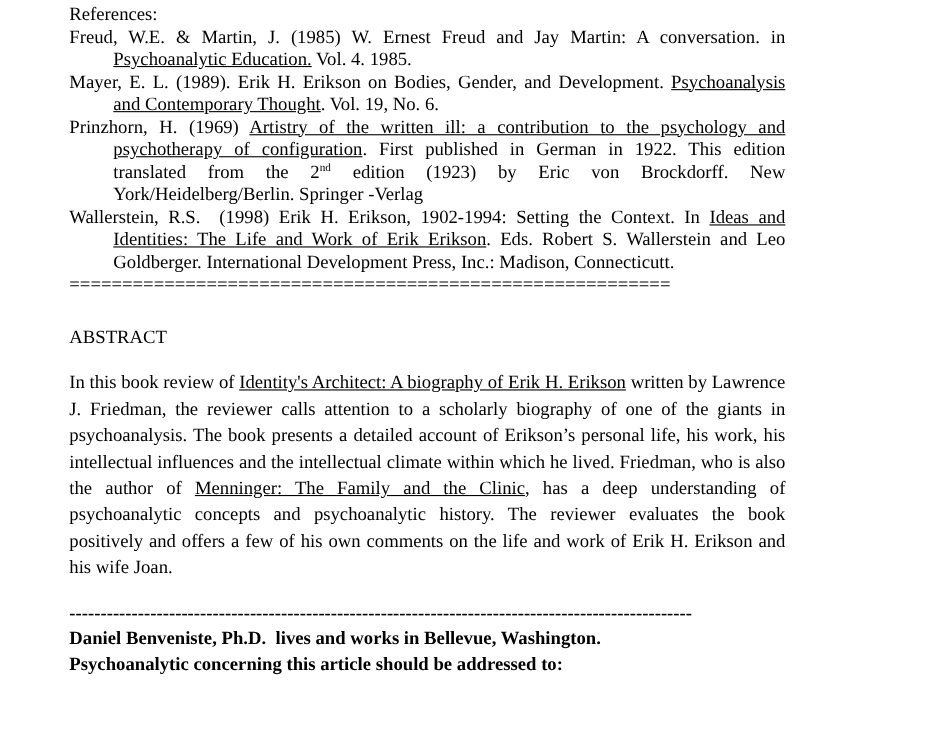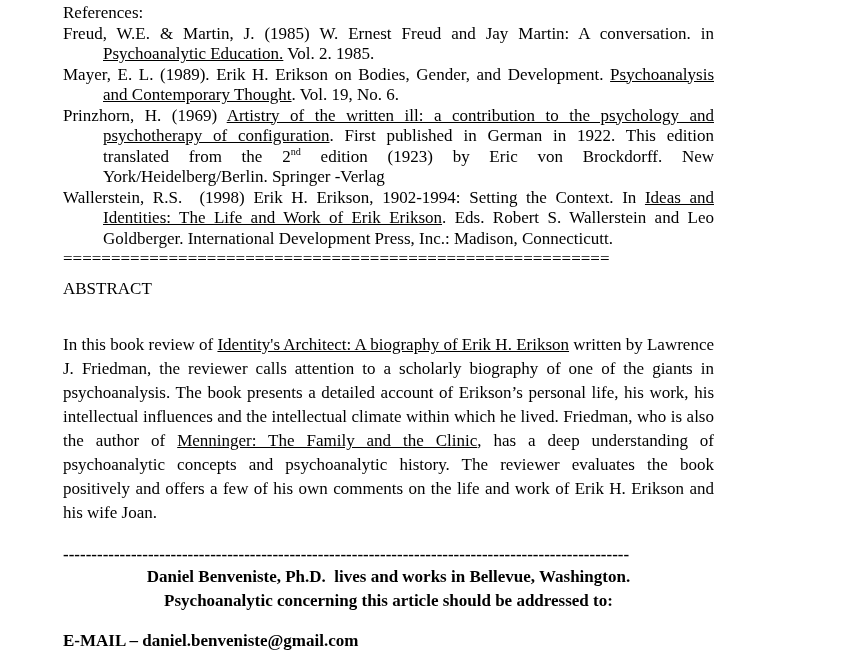--- a/index.html
+++ b/index.html
@@ -26,59 +26,58 @@
     text-indent: -40px;
   }
   .u { text-decoration: underline; }
   .sup { vertical-align: super; font-size: 0.6em; line-height: 0; }
   .equals-sep {
     line-height: 20.5px;
     white-space: nowrap;
     letter-spacing: 0px;
   }
   .abs-heading {
-    margin-top: 9px;
+    margin-top: 27px;
     line-height: 20.5px;
   }
   .abs-para {
-    margin-top: 34px;
+    margin-top: 19px;
     line-height: 24px;
     text-align: justify;
     text-justify: inter-word;
   }
   .dash-sep {
     margin-top: 20px;
     font-weight: bold;
     line-height: 20px;
     white-space: nowrap;
   }
   .bold { font-weight: bold; }
-  .bio, .corr { line-height: 24px; text-align: center; }
+  .bio, .corr { line-height: 24px; }
   .email { margin-top: 16px; line-height: 24px; }
 </style>
 </head>
 <body>
 
 <div class="page">
 
   <div class="refs">
     <p class="refs-heading">References:</p>
-    <p class="ref"><span>Freud, W.E. &amp; Martin, J. (1985) W. Ernest Freud and Jay Martin: A conversation. in </span><span class="u">Psychoanalytic Education.</span><span> Vol. 2. 1985.</span></p>
+    <p class="ref"><span>Freud, W.E. &amp; Martin, J. (1985) W. Ernest Freud and Jay Martin: A conversation. in </span><span class="u">Psychoanalytic Education.</span><span> Vol. 4. 1985.</span></p>
     <p class="ref"><span>Mayer, E. L. (1989). Erik H. Erikson on Bodies, Gender, and Development. </span><span class="u">Psychoanalysis and Contemporary Thought</span><span>. Vol. 19, No. 6.</span></p>
     <p class="ref"><span>Prinzhorn, H. (1969) </span><span class="u">Artistry of the written ill: a contribution to the psychology and psychotherapy of configuration</span><span>. First published in German in 1922. This edition translated from the 2</span><span class="sup">nd</span><span> edition (1923) by Eric von Brockdorff. New York/Heidelberg/Berlin. Springer -Verlag</span></p>
     <p class="ref"><span>Wallerstein, R.S.&nbsp; (1998) Erik H. Erikson, 1902-1994: Setting the Context. In </span><span class="u">Ideas and Identities: The Life and Work of Erik Erikson</span><span>. Eds. Robert S. Wallerstein and Leo Goldberger. International Development Press, Inc.: Madison, Connecticutt.</span></p>
   </div>
 
   <p class="equals-sep">=========================================================</p>
 
   <p class="abs-heading">ABSTRACT</p>
 
   <p class="abs-para"><span>In this book review of </span><span class="u">Identity's Architect: A biography of Erik H. Erikson</span><span> written by Lawrence J. Friedman, the reviewer calls attention to a scholarly biography of one of the giants in psychoanalysis. The book presents a detailed account of Erikson’s personal life, his work, his intellectual influences and the intellectual climate within which he lived. Friedman, who is also the author of </span><span class="u">Menninger: The Family and the Clinic</span><span>, has a deep understanding of psychoanalytic concepts and psychoanalytic history. The reviewer evaluates the book positively and offers a few of his own comments on the life and work of Erik H. Erikson and his wife Joan.</span></p>
 
   <p class="dash-sep">----------------------------------------------------------------------------------------------------</p>
 
   <p class="bio bold">Daniel Benveniste, Ph.D.&nbsp; lives and works in Bellevue, Washington.</p>
 
   <p class="corr bold">Psychoanalytic concerning this article should be addressed to:</p>
 
-  <p class="email bold">E-MAIL – daniel.benveniste@gmail.com</p>
 
 </div>
 
 </body></html>

